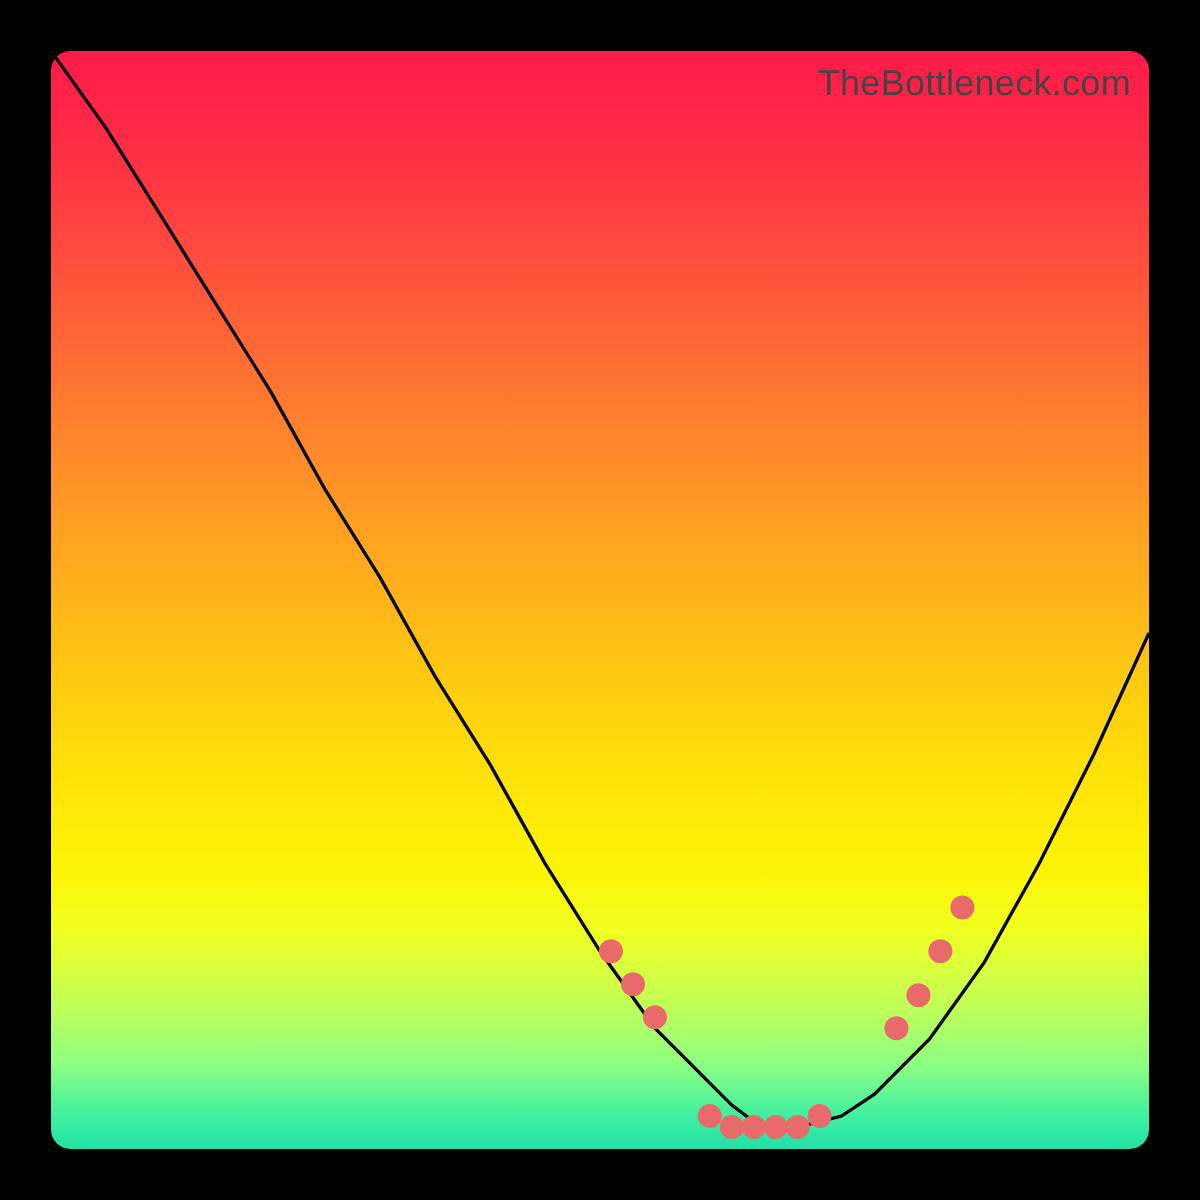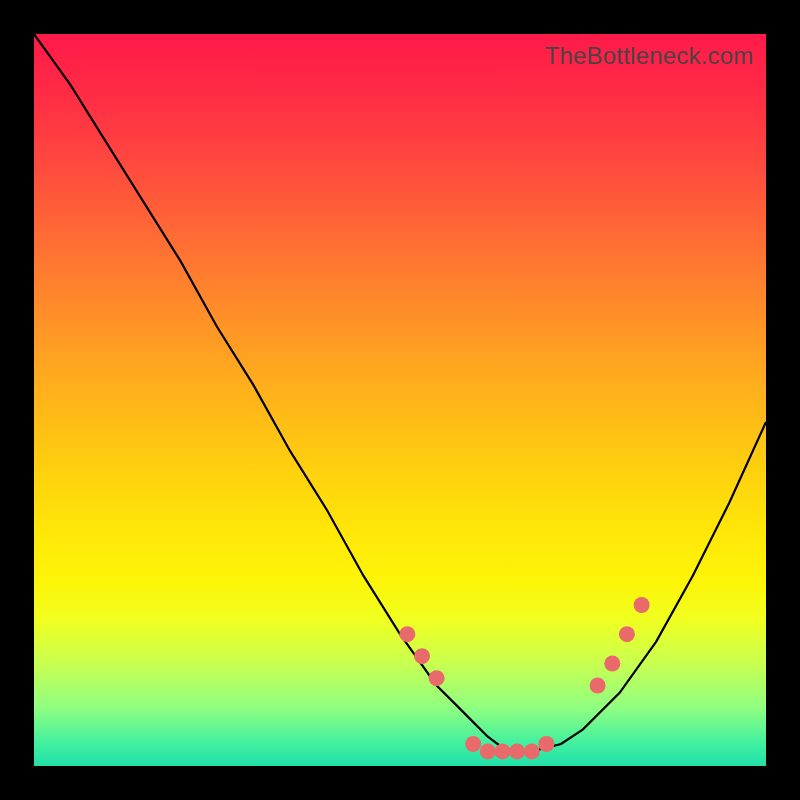--- a/index.html
+++ b/index.html
@@ -30,20 +30,21 @@
       #ff7a30 32%,
       #ffa520 45%,
       #ffcc10 58%,
       #ffe708 68%,
       #fcf508 75%,
       #f0ff20 80%,
       #c8ff50 86%,
       #90ff80 92%,
       #40f0a0 97%,
       #20e0a8 100%);
+    border-radius: 13px;
   }
   .watermark {
     position: absolute;
     top: 8px;
     right: 12px;
     color: #444;
     font-size: 24px;
     font-weight: 500;
     letter-spacing: 0.2px;
   }

